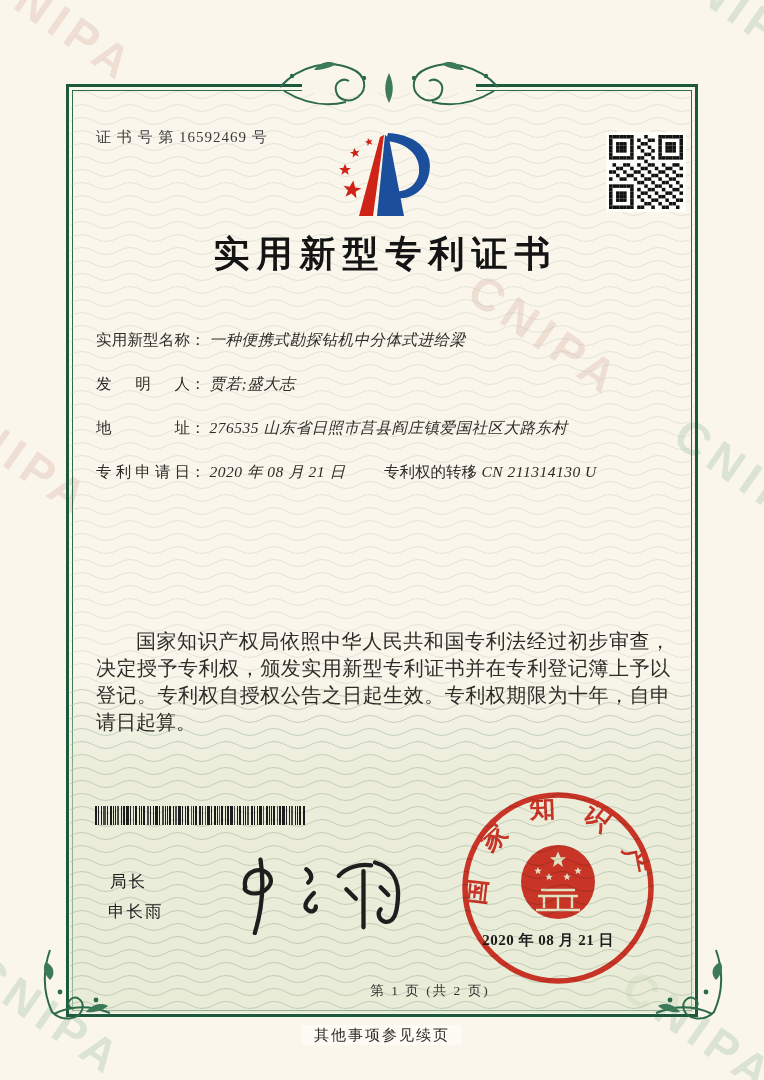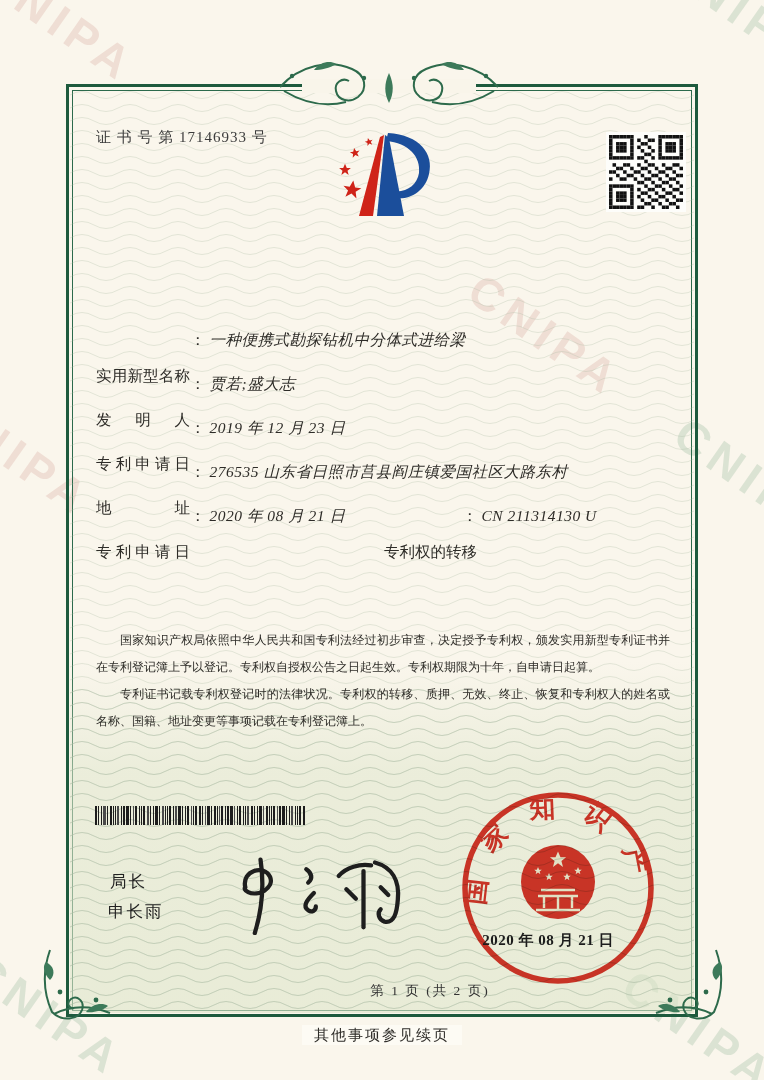--- a/index.html
+++ b/index.html
@@ -21,28 +21,28 @@
   
   .cert-no{position:absolute;left:96px;top:128px;font-size:15px;color:#3c3c3c;letter-spacing:1px;}
   .logo{position:absolute;left:326px;top:129px;}
   .qr{position:absolute;left:606px;top:132px;width:80px;height:80px;background:#fdfdfa;padding:3px;box-sizing:border-box;}
   .title{position:absolute;left:0;top:230px;width:764px;text-align:center;font-size:36px;font-weight:bold;
          color:#141414;letter-spacing:7px;padding-left:7px;box-sizing:border-box;}
 
   
   .fields{position:absolute;left:96px;top:330px;width:576px;}
   .row{height:44px;font-size:15.5px;color:#2e2c28;white-space:nowrap;position:relative;}
-  .lbl{display:inline-block;width:94px;text-align:justify;text-align-last:justify;vertical-align:top;margin-top:36px;}
+  .lbl{display:inline-block;width:94px;text-align:justify;text-align-last:justify;vertical-align:top;}
   .colon{display:inline-block;margin-right:4px;}
   .val{letter-spacing:0.5px;font-style:italic;}
   .grant-right{position:absolute;left:288px;top:0;}
 
   
-  .paras{position:absolute;left:96px;top:628px;width:574px;font-size:12px;line-height:27px;
-         color:#2e2c28;text-align:justify;font-family:Liberation Mono, monospace;}
+  .paras{position:absolute;left:96px;top:628px;width:574px;font-size:20px;line-height:27px;
+         color:#2e2c28;text-align:justify;}
   .paras p{margin:0;text-indent:2em;}
 
   
   .barcode{position:absolute;left:95px;top:806px;height:19px;display:flex;align-items:stretch;}
   .barcode div{height:100%;}
 
   
   .sig-title{position:absolute;left:110px;top:871px;font-size:16.5px;color:#222;letter-spacing:2px;}
   .sig-name{position:absolute;left:108px;top:901px;font-size:16.5px;color:#222;letter-spacing:2px;}
   .sig-script{position:absolute;left:230px;top:853px;}
@@ -130,21 +130,21 @@
     <g fill="none" stroke="#2d6a4b" stroke-width="2">
       <path d="M10,2 C3,22 3,44 12,64 C22,74 38,72 42,62 C45,53 37,47 31,51 C26,55 29,61 34,60"></path>
       <path d="M14,66 C32,57 52,58 70,65"></path>
       <path d="M6,14 C14,18 16,26 10,32 C4,26 2,18 6,14" fill="#3d7a5a" stroke="none"></path>
       <path d="M46,64 C52,56 62,54 68,58 C62,63 53,65 46,64" fill="#3d7a5a" stroke="none"></path>
       <circle cx="20" cy="44" r="2.4" fill="#2d6a4b" stroke="none"></circle>
       <circle cx="56" cy="52" r="2.4" fill="#2d6a4b" stroke="none"></circle>
     </g>
   </svg>
 
-  <div class="cert-no">证 书 号 第 17146933 号</div>
+  <div class="cert-no">证 书 号 第 16592469 号</div>
 
   <svg class="logo" width="112" height="92" viewBox="0 0 112 92">
     <defs>
       <path id="star" d="M0,-10 L2.94,-3.09 L9.51,-3.09 L4.05,1.18 L5.88,8.09 L0,3.82 L-5.88,8.09 L-4.05,1.18 L-9.51,-3.09 L-2.94,-3.09 Z"></path>
     </defs>
     <path d="M62,4 C94,6 108,25 103,45 C99,64 80,73 66,68 C63,67 62,65 62,61 C78,66 91,57 93,44 C95,28 83,14 60,12 Z" fill="#1b4e9b"></path>
     <polygon points="54,8 58,6 47,87 33,87" fill="#cf2318"></polygon>
     <polygon points="59,6 63,9 78,87 51,87" fill="#1b4e9b"></polygon>
     <g fill="#cf2318">
       <use href="#star" transform="translate(43,13) scale(0.42) rotate(-15)"></use>
@@ -356,45 +356,42 @@
       <rect x="6" y="19" width="1" height="1" fill="#111"></rect>
       <rect x="0" y="20" width="1" height="1" fill="#111"></rect>
       <rect x="1" y="20" width="1" height="1" fill="#111"></rect>
       <rect x="2" y="20" width="1" height="1" fill="#111"></rect>
       <rect x="3" y="20" width="1" height="1" fill="#111"></rect>
       <rect x="4" y="20" width="1" height="1" fill="#111"></rect>
       <rect x="5" y="20" width="1" height="1" fill="#111"></rect>
       <rect x="6" y="20" width="1" height="1" fill="#111"></rect>
     </svg>
 
+  <div class="title">实用新型专利证书</div>
 
   <div class="fields">
     <div class="row">
       <span class="lbl">实用新型名称</span><span class="colon">：</span><span class="val">一种便携式勘探钻机中分体式进给梁</span>
     </div>
     <div class="row">
       <span class="lbl">发明人</span><span class="colon">：</span><span class="val">贾若;盛大志</span>
-    </div>
-    <div class="row">
-      <span class="lbl">专利申请日</span><span class="colon">：</span><span class="val">2019 年 12 月 23 日</span>
     </div>
     <div class="row">
       <span class="lbl">地址</span><span class="colon">：</span><span class="val">276535 山东省日照市莒县阎庄镇爱国社区大路东村</span>
     </div>
     <div class="row">
       <span class="lbl">专利申请日</span><span class="colon">：</span><span class="val">2020 年 08 月 21 日</span>
       <span class="grant-right">
         <span class="lbl" style="width:78px">专利权的转移</span><span class="colon">：</span><span class="val">CN 211314130 U</span>
       </span>
     </div>
   </div>
 
   <div class="paras">
     <p>国家知识产权局依照中华人民共和国专利法经过初步审查，决定授予专利权，颁发实用新型专利证书并在专利登记簿上予以登记。专利权自授权公告之日起生效。专利权期限为十年，自申请日起算。</p>
-    <p>专利证书记载专利权登记时的法律状况。专利权的转移、质押、无效、终止、恢复和专利权人的姓名或名称、国籍、地址变更等事项记载在专利登记簿上。</p>
   </div>
 
   <div class="barcode" id="barcode">
       <div style="width: 2px; background: rgb(29, 29, 29); margin-right: 1px;"></div>
       <div style="width: 1px; background: rgb(29, 29, 29); margin-right: 2px;"></div>
       <div style="width: 1px; background: rgb(29, 29, 29); margin-right: 1px;"></div>
       <div style="width: 3px; background: rgb(74, 74, 74); margin-right: 1px;"></div>
       <div style="width: 1px; background: rgb(29, 29, 29); margin-right: 2px;"></div>
       <div style="width: 2px; background: rgb(29, 29, 29); margin-right: 1px;"></div>
       <div style="width: 1px; background: rgb(29, 29, 29); margin-right: 1px;"></div>

